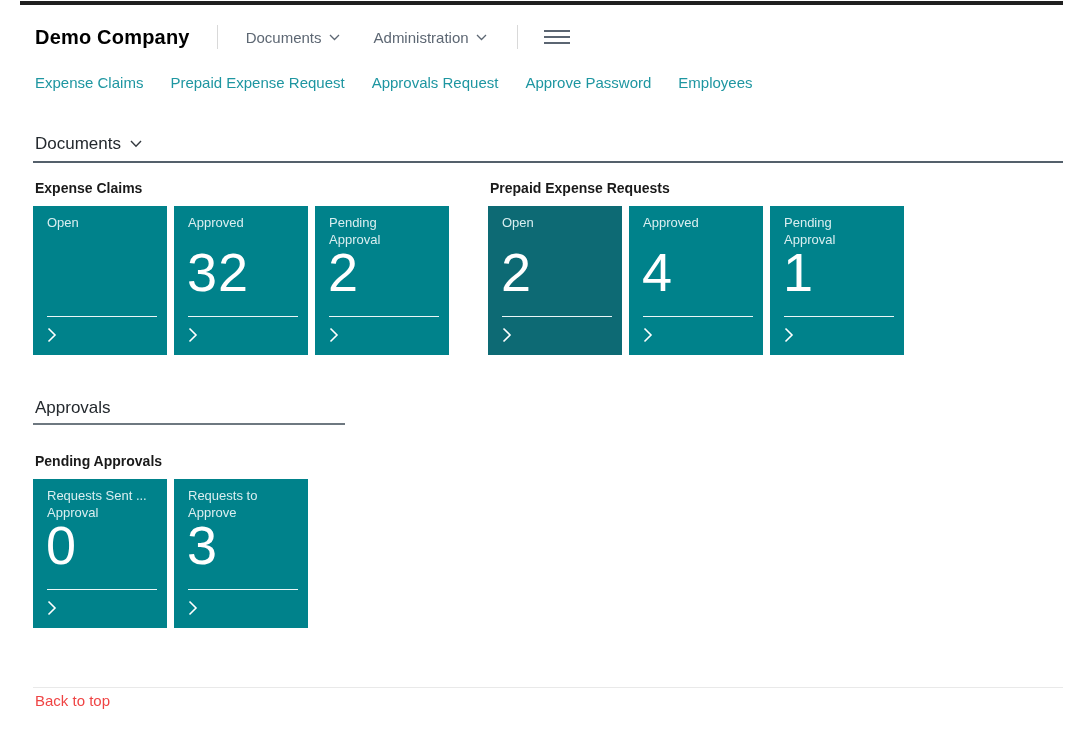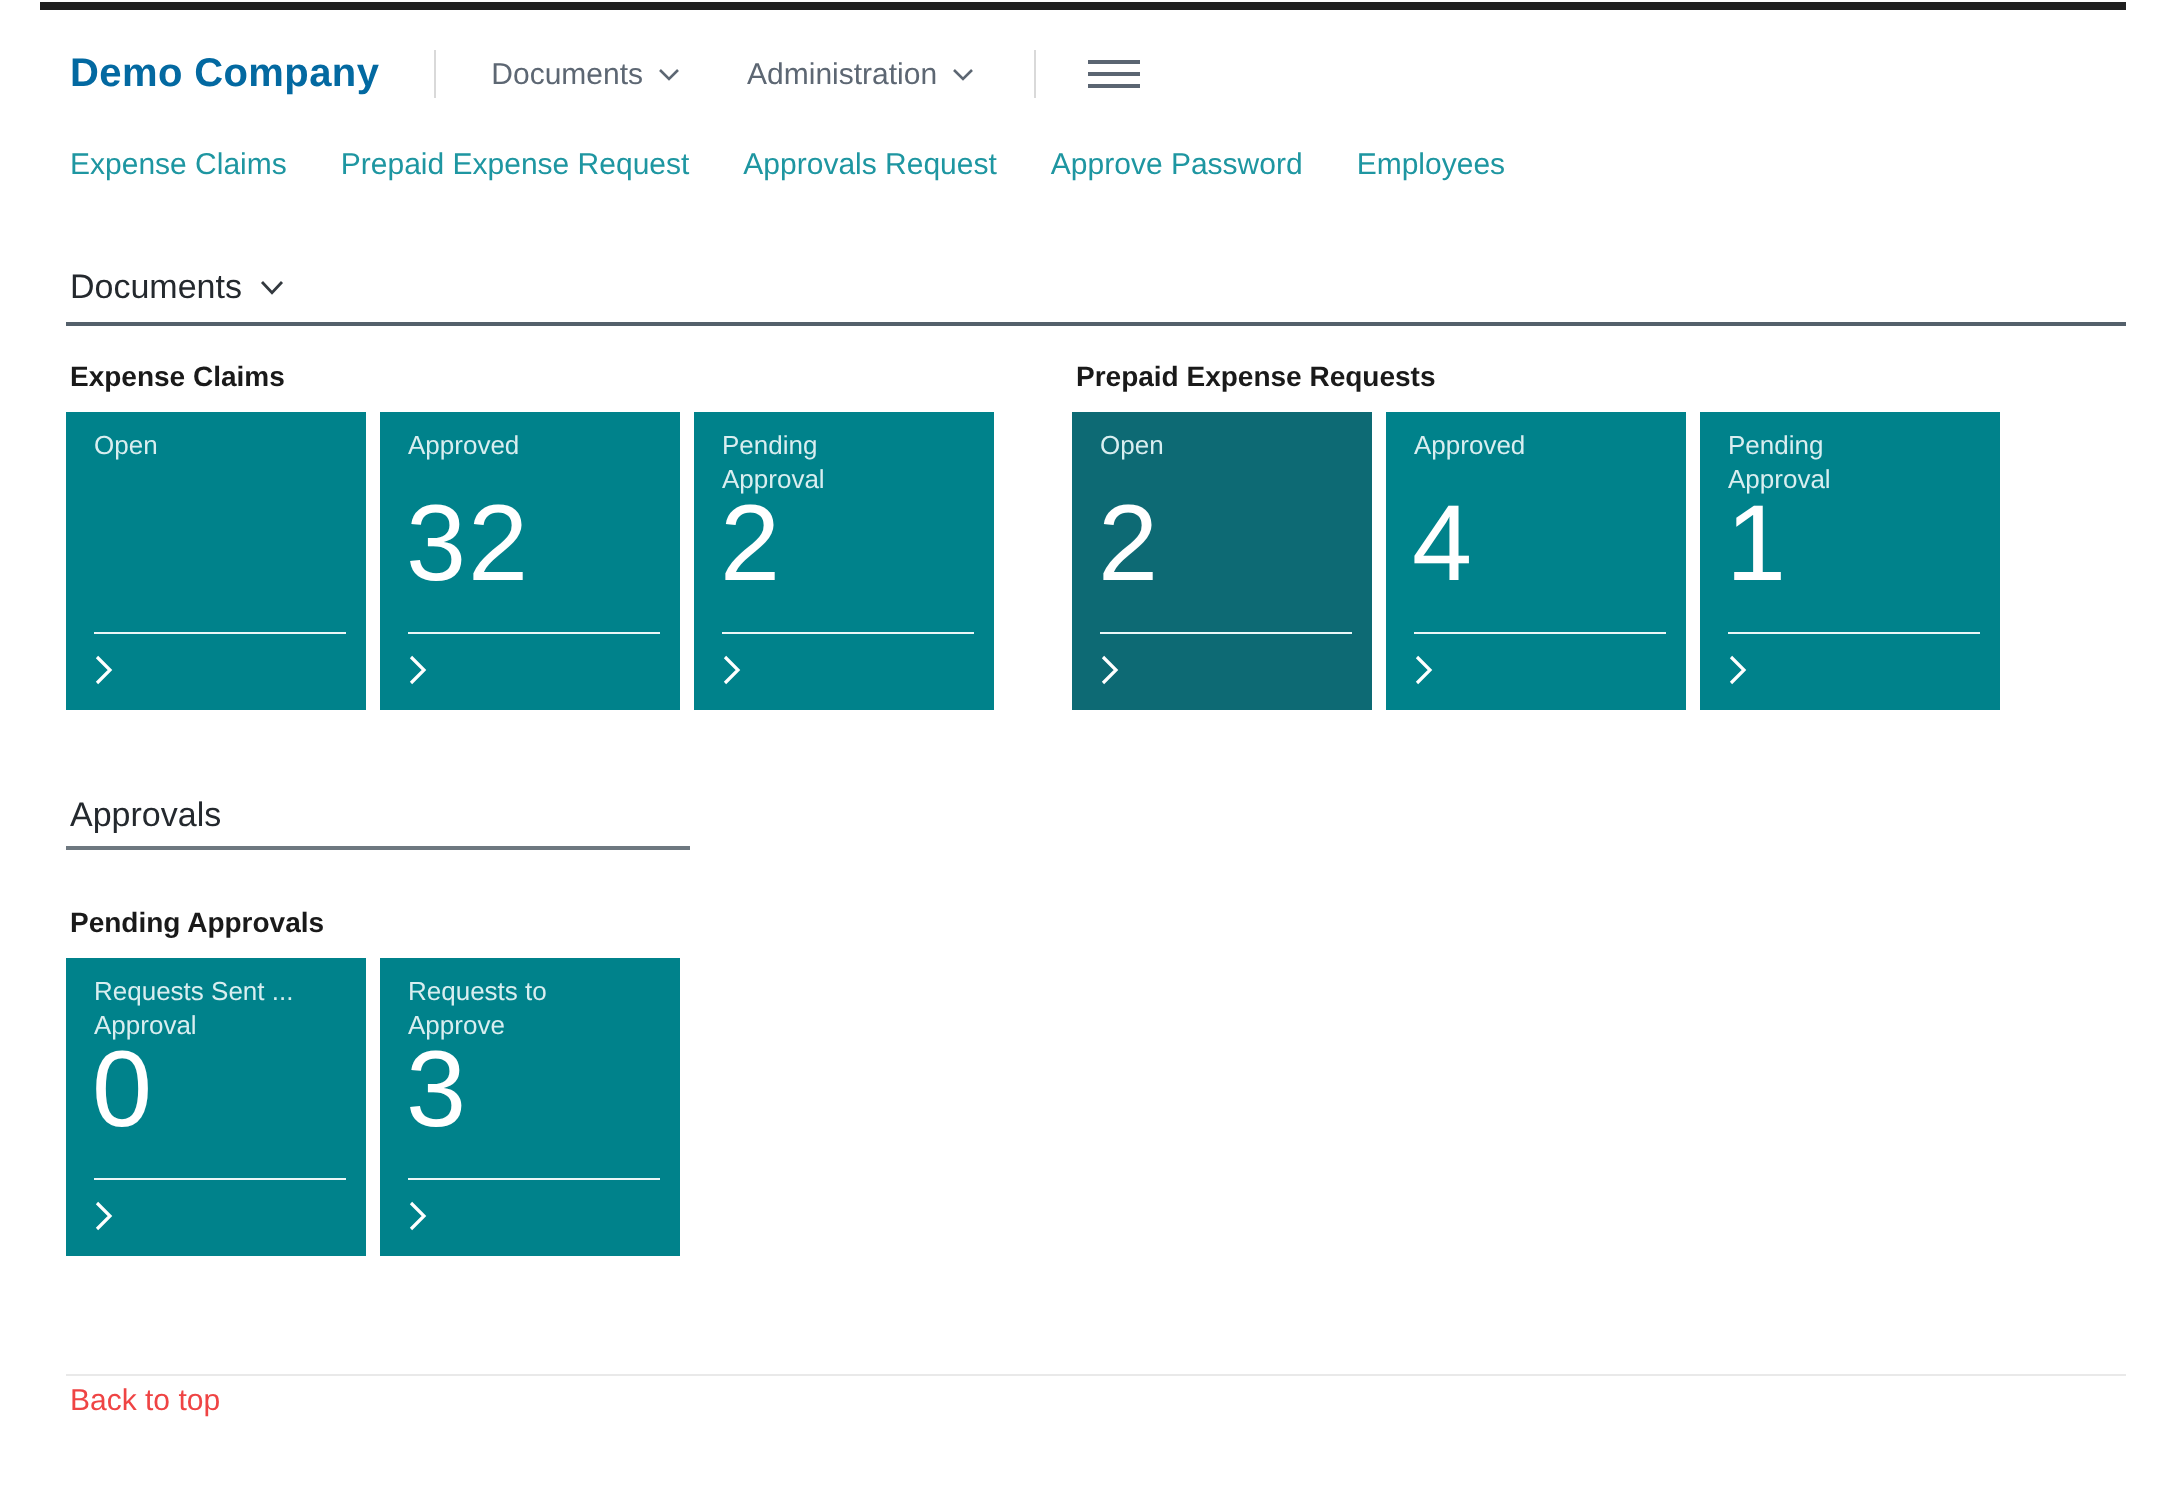--- a/index.html
+++ b/index.html
@@ -8,21 +8,21 @@
     width:1080px; height:750px; overflow:hidden;
     background:#ffffff; color:#1a1a1a;
     font-family:"Liberation Sans", sans-serif;
   }
 
   
   .topbar { margin:1px 17px 0 20px; height:4px; background:#1f1f1f; }
 
   
   .app-header { display:flex; align-items:center; height:32px; margin:16px 17px 0 35px; }
-  .company { font-size:20px; font-weight:700; color:#0369a1; letter-spacing:.2px; cursor:pointer; }
+  .company { font-size:20px; font-weight:700; color:#000000; letter-spacing:.2px; cursor:pointer; }
   .vdiv { width:1px; height:24px; background:#d9d9d9; }
   .vdiv.v1 { margin:0 28px 0 27px; }
   .vdiv.v2 { margin:0 24px 0 30px; }
   .topmenu {
     display:flex; align-items:center; gap:7px;
     background:none; border:none; padding:0; cursor:pointer;
     font-family:inherit; font-size:15px; color:#5d6773;
   }
   .topmenu + .topmenu { margin-left:34px; }
   .hamburger { margin-left:0; display:flex; flex-direction:column; gap:4px; background:none; border:none; padding:4px 2px; cursor:pointer; }
@@ -43,21 +43,21 @@
   .section-title.static { cursor:default; }
   .rule-dark { height:2px; background:#54606b; margin-top:7px; }
   .rule-dark.short { width:312px; height:2px; background:#6e7880; margin-top:5px; }
 
   .groups-row { display:flex; gap:39px; margin-top:17px; }
   .group-title { font-size:14px; font-weight:700; color:#1a1a1a; margin:0 0 10px 2px; }
   .group-title.second { margin-top:28px; }
   .tiles { display:flex; gap:7px; }
 
   .tile {
-    position:relative; width:150px; height:149px;
+    position:relative; width:134px; height:149px;
     background:#00828b; cursor:pointer; flex:none;
   }
   .tile.dark { background:#0d6a74; }
   .tile-label {
     position:absolute; top:8px; left:14px; right:6px;
     font-size:13px; line-height:17px; color:#d9eef0; white-space:pre-line;
   }
   .tile-value {
     position:absolute; top:36px; left:13px;
     font-size:54px; line-height:60px; font-weight:300; color:#ffffff;

